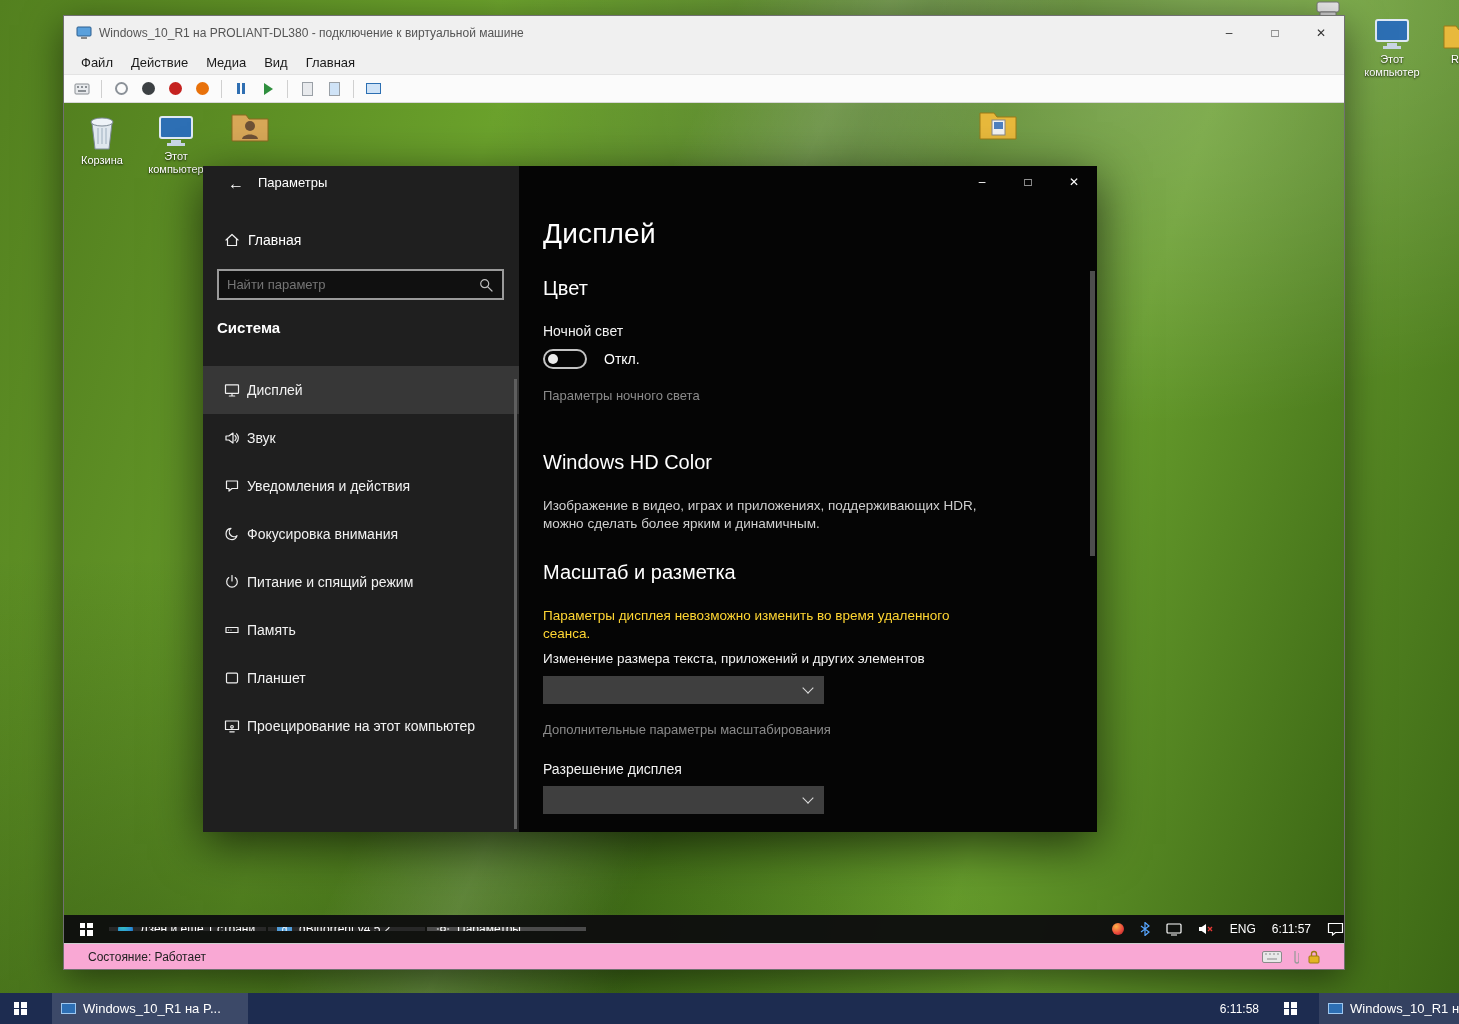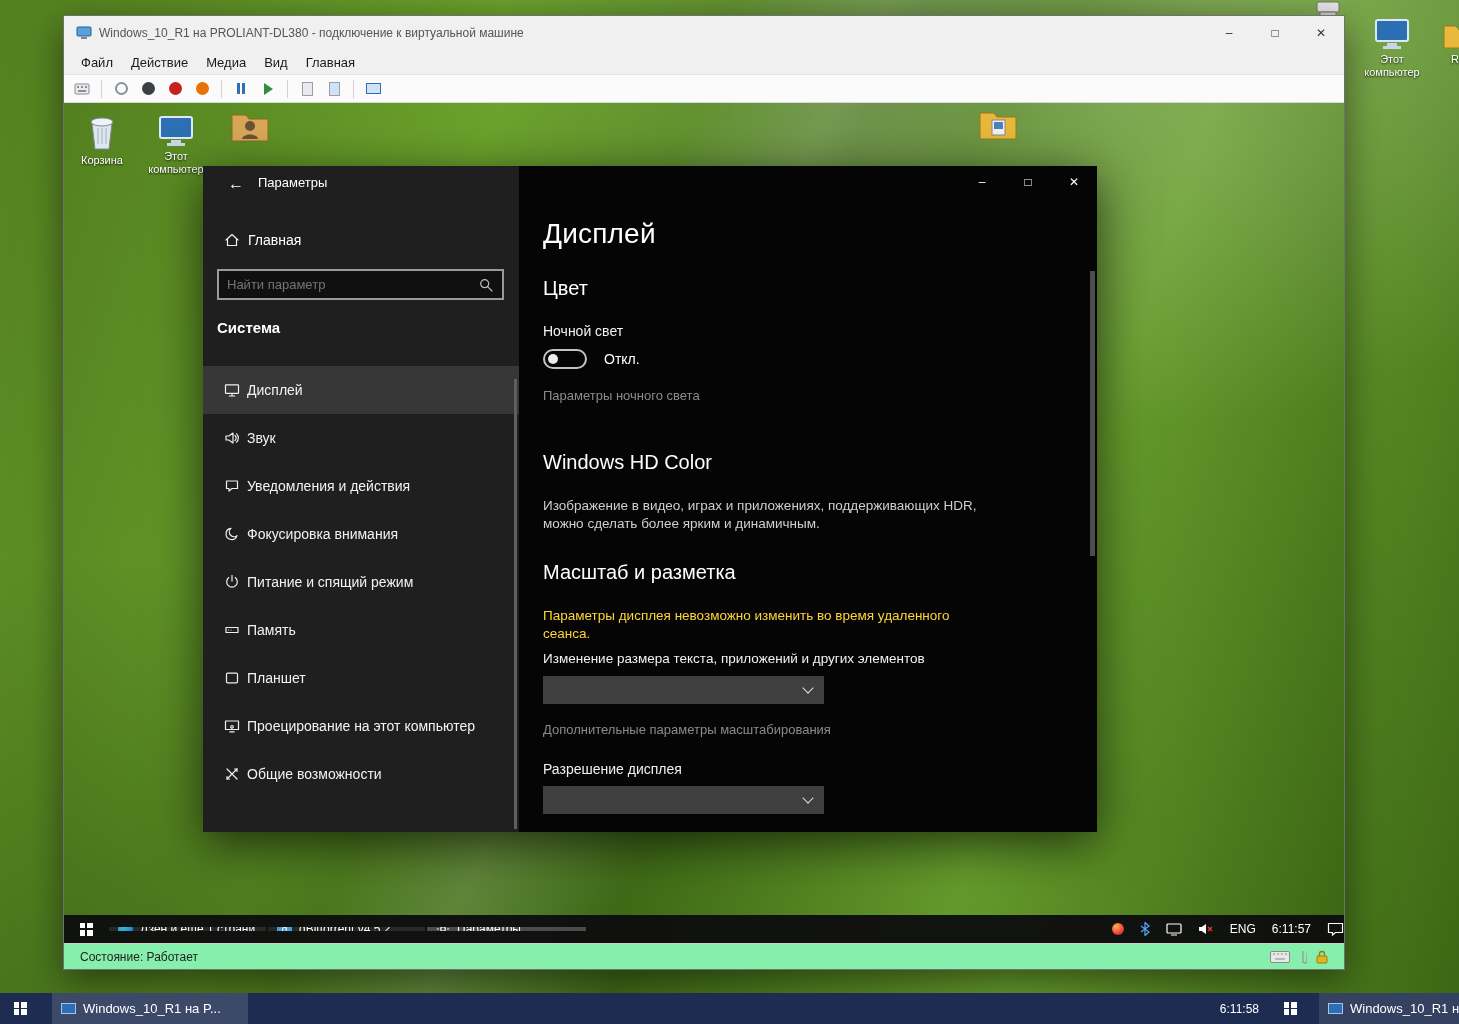--- a/index.html
+++ b/index.html
@@ -37,22 +37,22 @@
   .tb-sep { width:1px; height:18px; background:#d0d0d0; }
   .tb-ico { display:inline-flex; align-items:center; justify-content:center; width:16px; height:16px; }
   .c-ring { width:13px; height:13px; border-radius:50%; border:2px solid #8b9198; }
   .c-fill { width:13px; height:13px; border-radius:50%; }
   .pause-ic i { display:inline-block; width:3px; height:11px; background:#2f6fb2; margin:0 1px; }
   .play-ic { width:0; height:0; border-left:9px solid #2f8f3e; border-top:6px solid transparent; border-bottom:6px solid transparent; }
   .file-ic { width:11px; height:14px; border:1.5px solid #9aa0a6; background:#e8eaed; }
   .mon-ic { width:15px; height:11px; border:1.5px solid #2c6fb2; background:#cfe3f7; }
 
   .vm-display { position:relative; flex:1; overflow:hidden; }
-  .vm-statusbar { height:26px; background:#86efac; border-top:1px solid #cfcfcf;
-    display:flex; align-items:center; padding:0 16px; font-size:12px; color:#222; }
+  .vm-statusbar { height:26px; background:#f9a8d4; border-top:1px solid #cfcfcf;
+    display:flex; align-items:center; padding:0 24px; font-size:12px; color:#222; }
   .vm-statusbar .sb-icons { margin-left:auto; display:flex; gap:9px; align-items:center; }
 
   
   .settings { position:absolute; left:139px; top:63px; width:894px; height:666px;
     display:flex; background:#060606; box-shadow:0 12px 46px rgba(0,0,0,.65); z-index:20; color:#fff; }
   .s-side { width:316px; background:#1f1f1f; position:relative; flex:none; }
   .s-main { flex:1; background:#050505; position:relative; }
   .s-caps { position:absolute; top:0; right:0; display:flex; z-index:5; }
   .s-caps .cap-btn { color:#fff; height:32px; font-size:12px; }
   .s-back { position:absolute; left:16px; top:6px; width:34px; height:24px; font-size:16px; color:#fff;
@@ -316,27 +316,20 @@
               <span class="lbl">Планшет</span>
             </div>
             <div class="s-item">
               <svg class="sicon" width="16" height="16" viewBox="0 0 16 16">
                 <rect x="1.5" y="3" width="13" height="8.5"></rect>
                   <circle cx="8" cy="8.8" r="1.3"></circle>
                   <path d="M5.8 13.8h4.4"></path>
               </svg>
               <span class="lbl">Проецирование на этот компьютер</span>
             </div>
-            <div class="s-item">
-              <svg class="sicon" width="16" height="16" viewBox="0 0 16 16">
-                <path d="M3 13 13 3M3 3l10 10"></path>
-                  <path d="M10.5 3H13v2.5M3 10.5V13h2.5"></path>
-              </svg>
-              <span class="lbl">Общие возможности</span>
-            </div>
           </div>
           <div class="side-scroll"></div>
         </div>
 
         <div class="s-main">
           <div class="s-caps">
             <span class="cap-btn">–</span>
             <span class="cap-btn">□</span>
             <span class="cap-btn">✕</span>
           </div>

